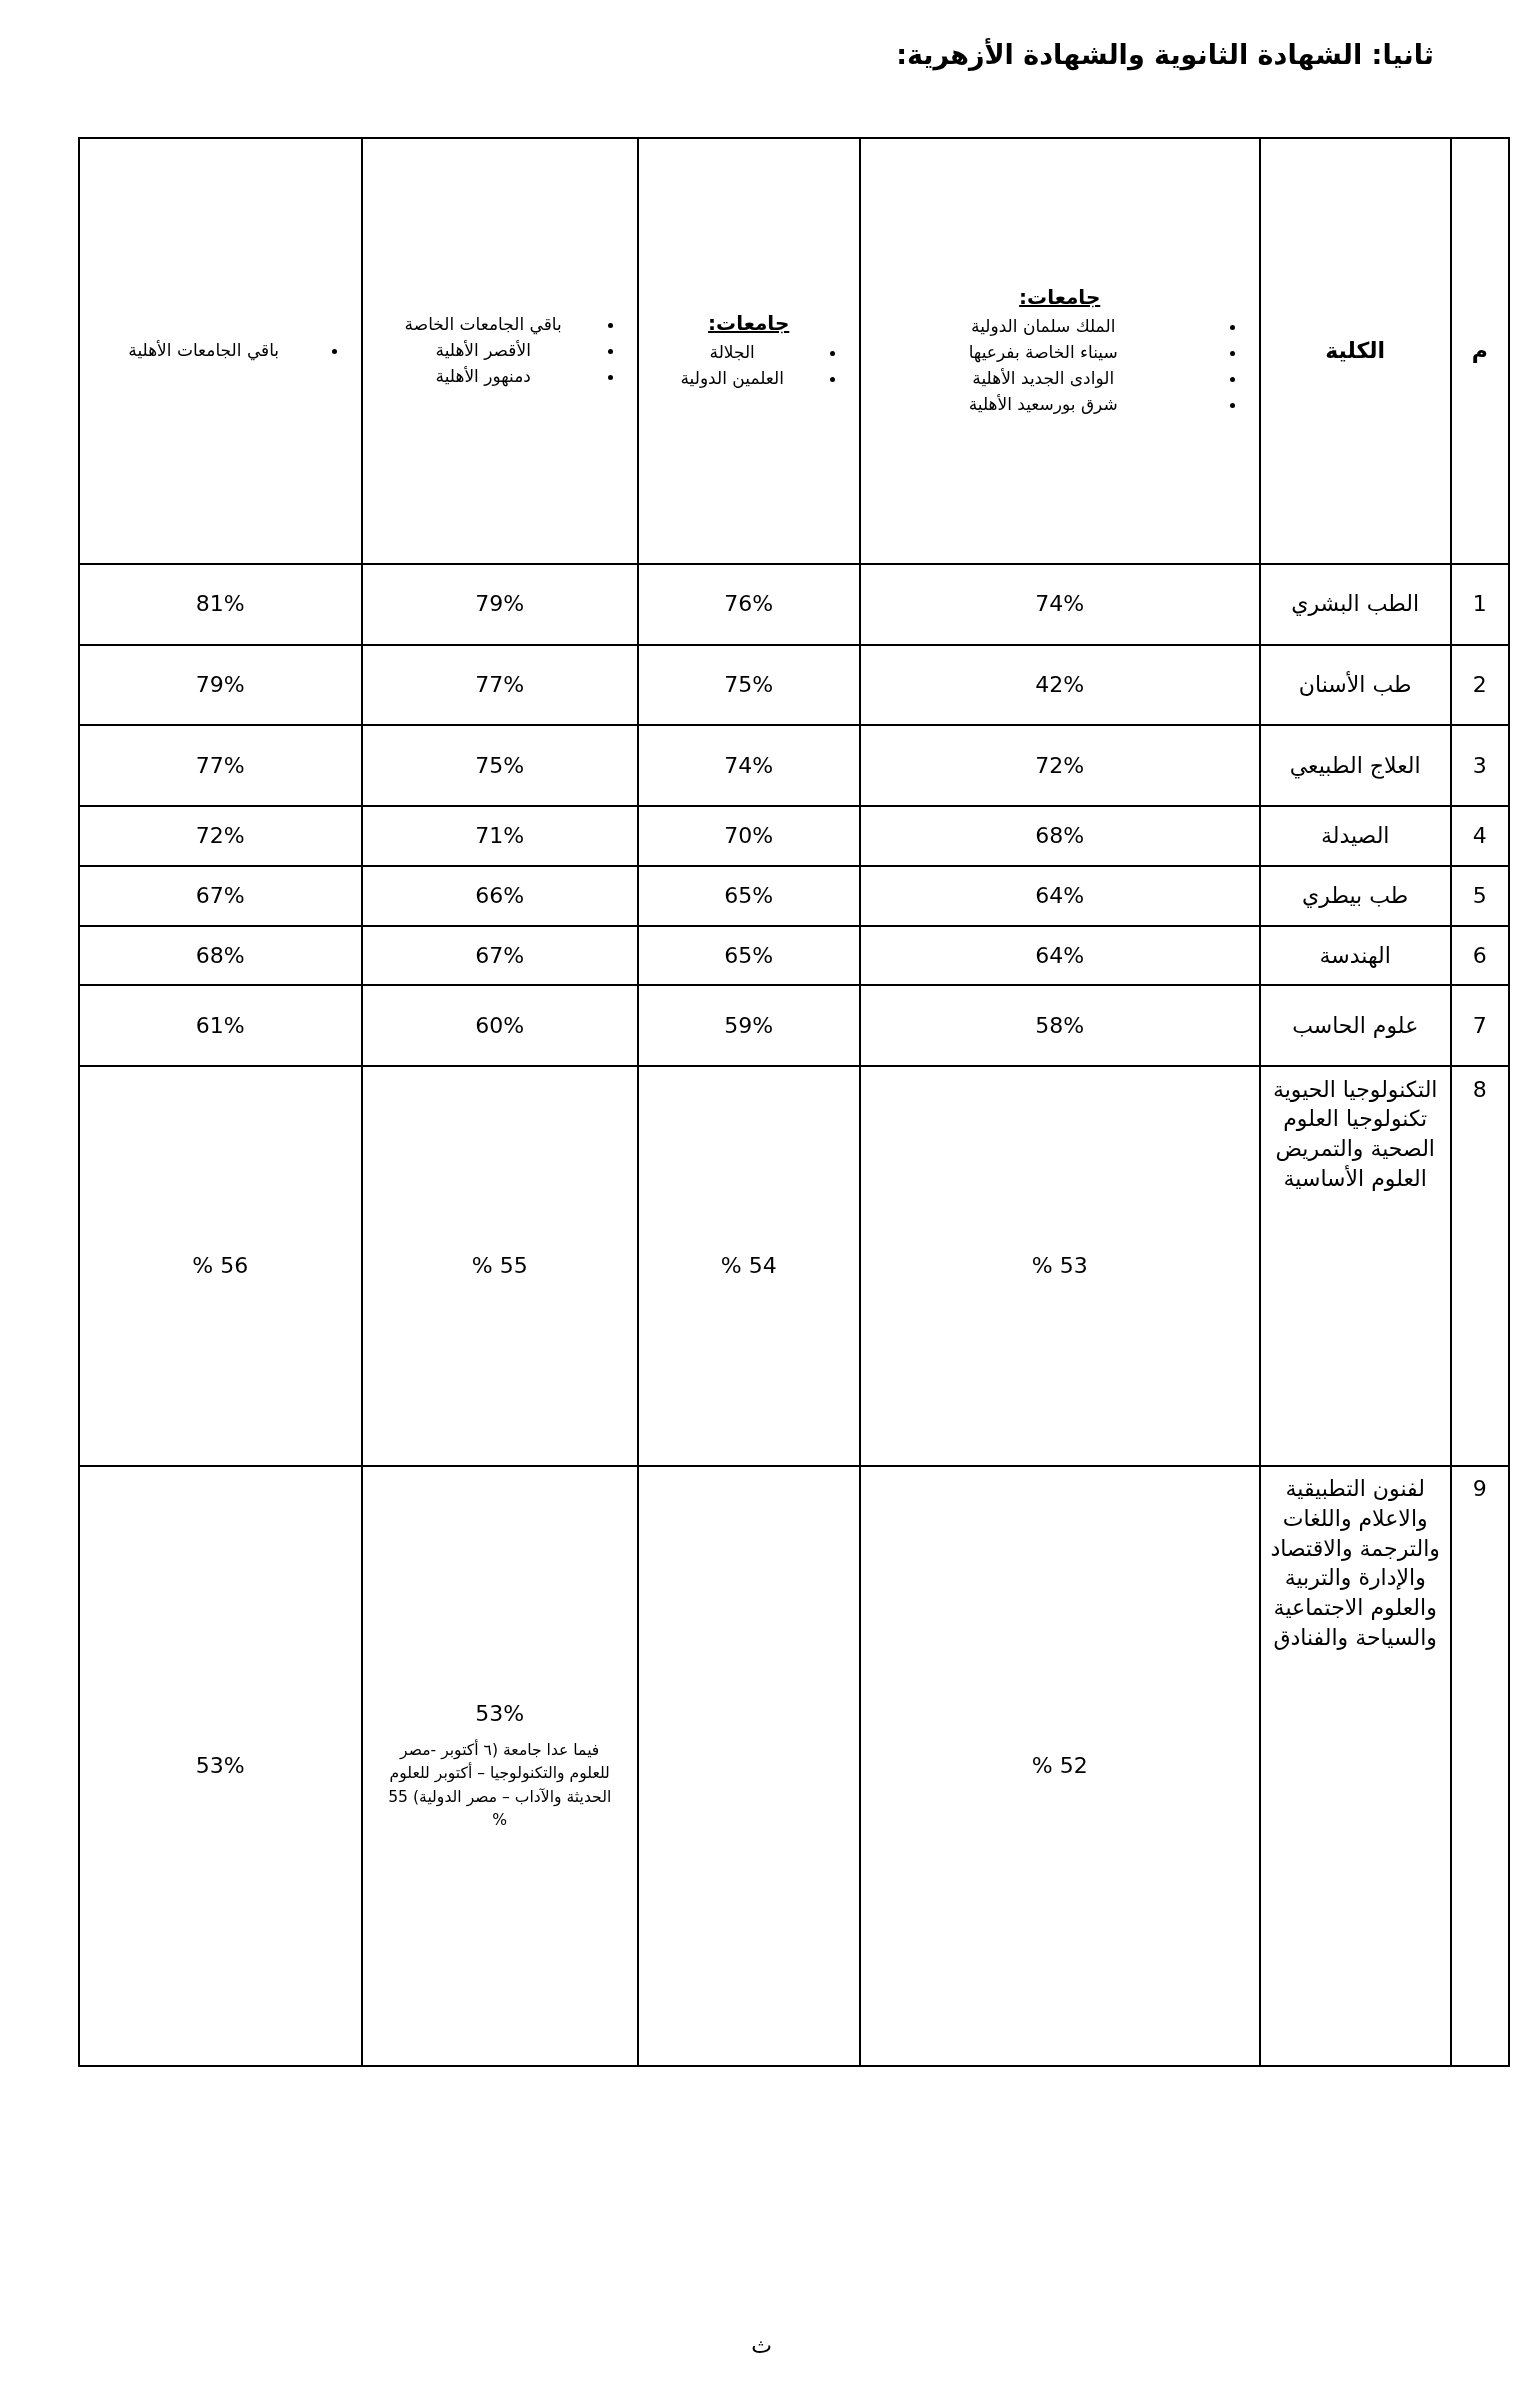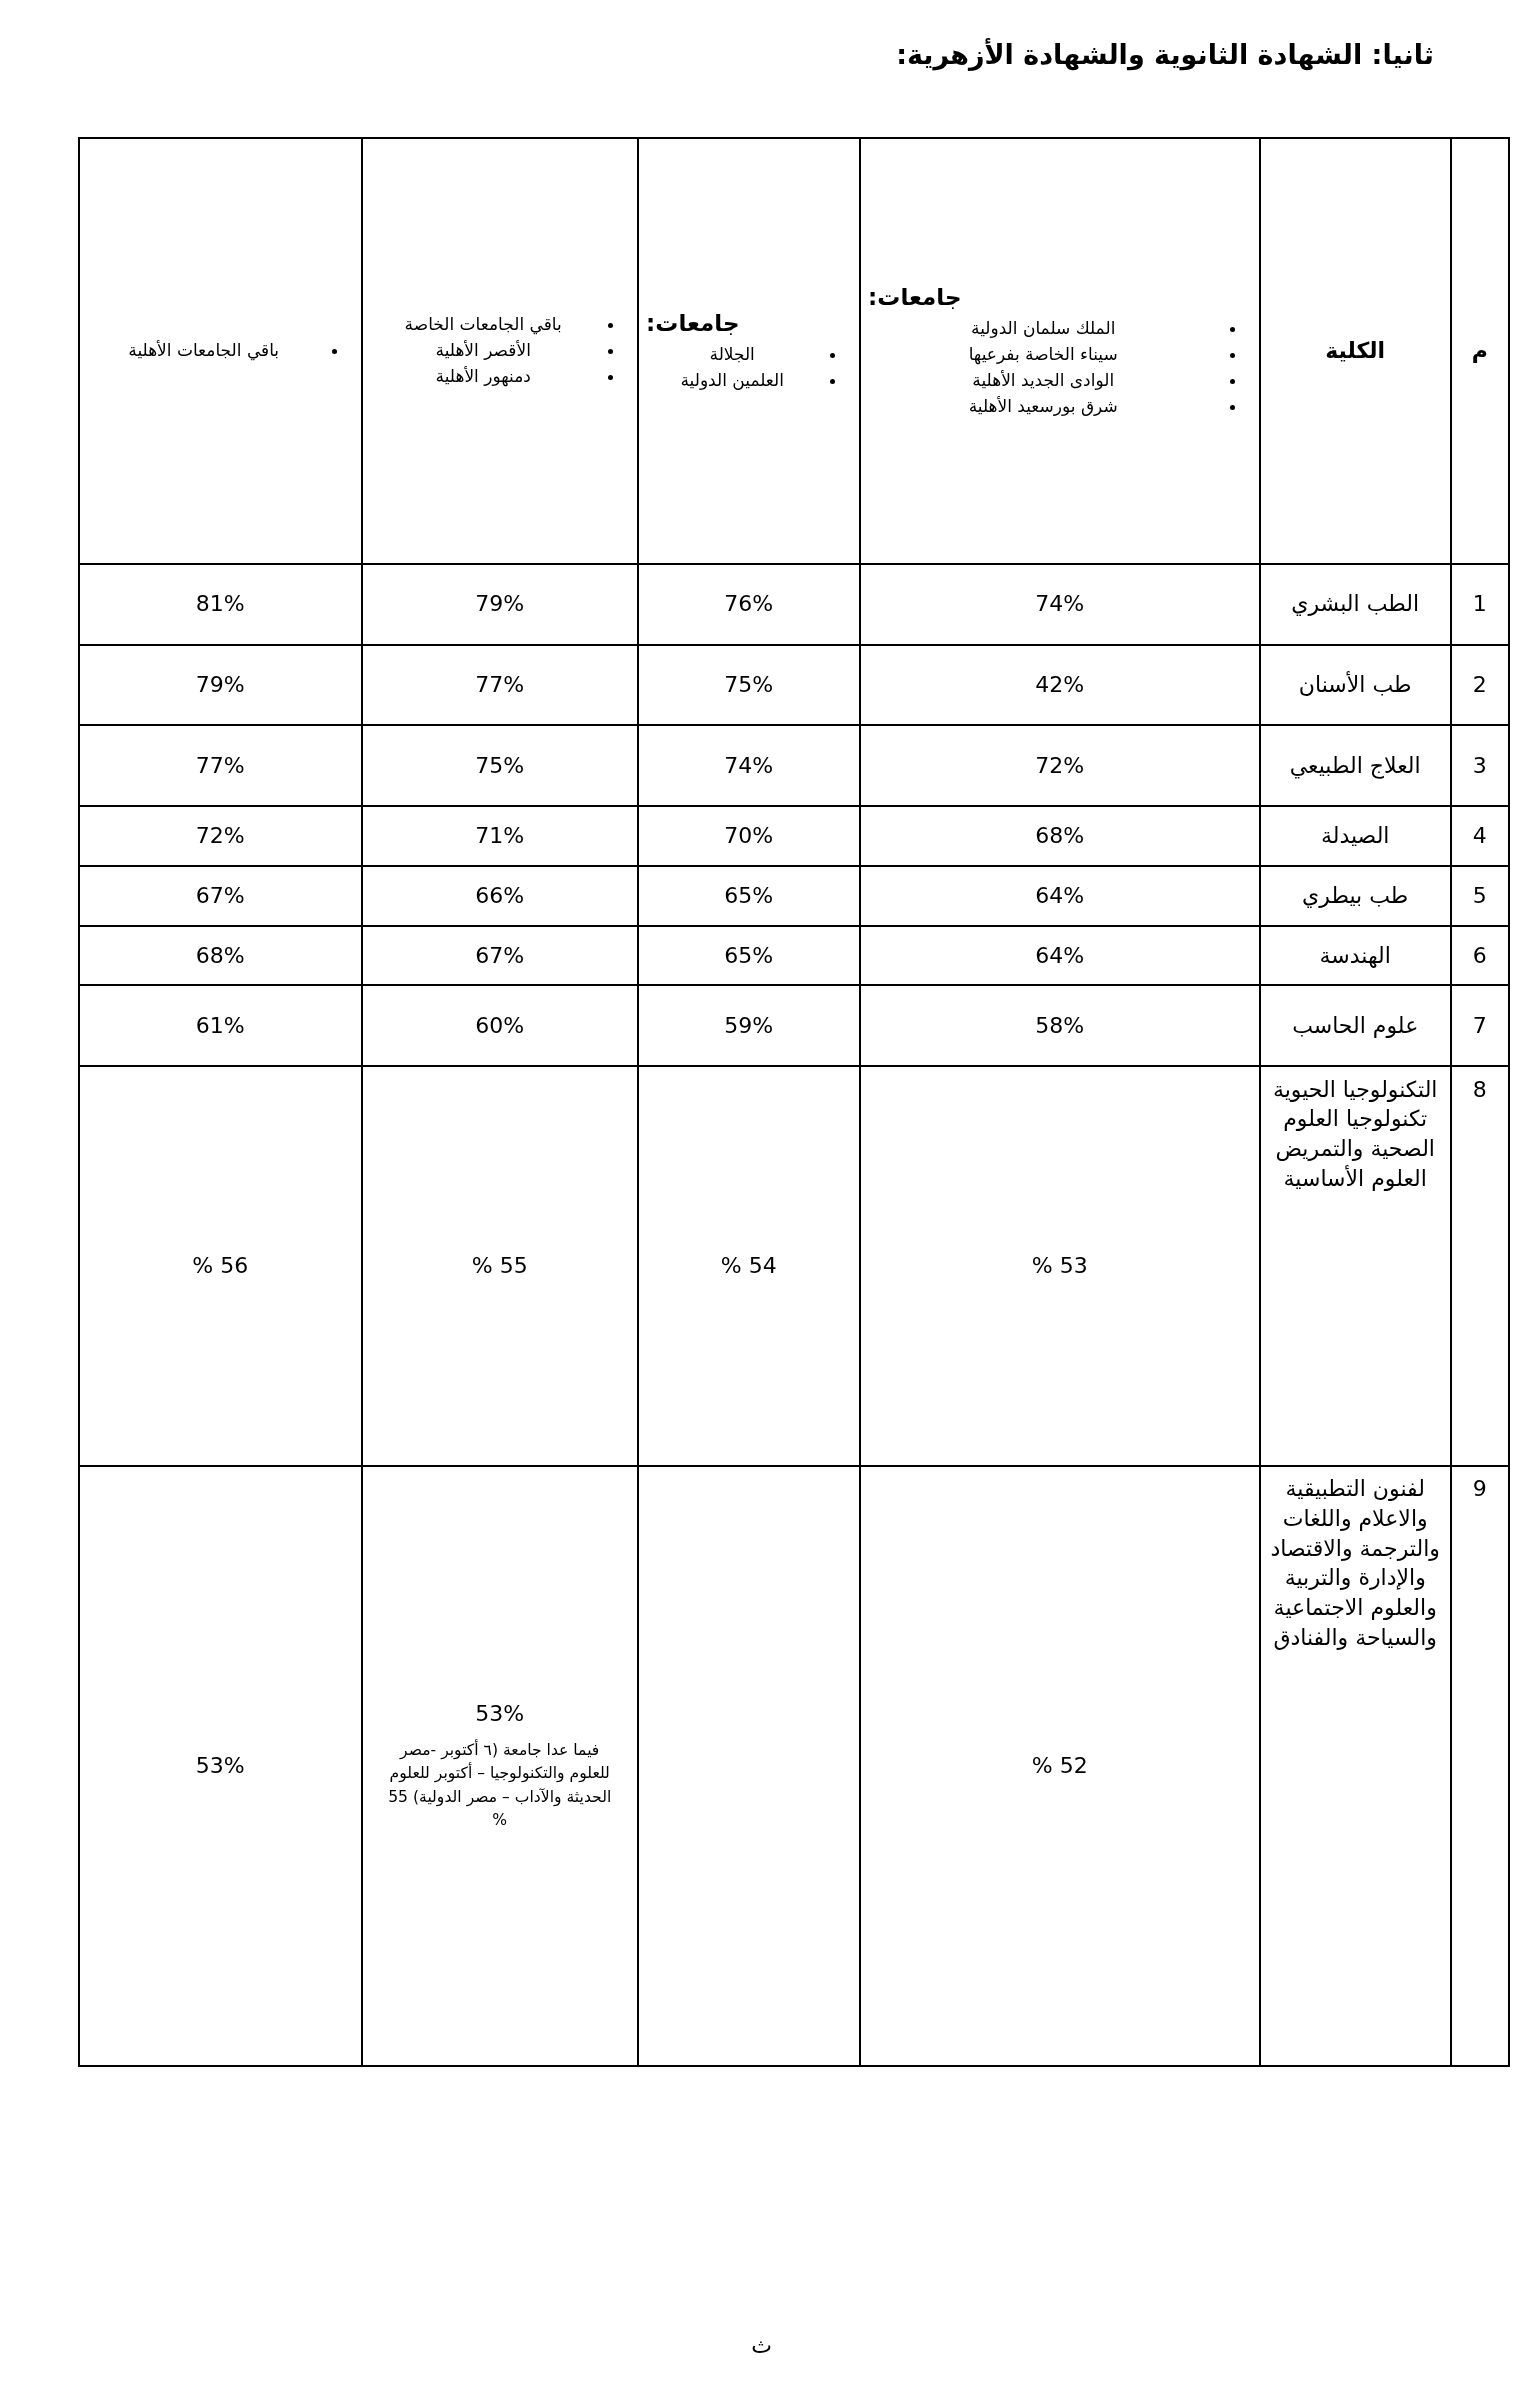--- a/index.html
+++ b/index.html
@@ -54,24 +54,25 @@
   col.c-g2 { width: 222px; }
   col.c-g3 { width: 276px; }
   col.c-g4 { width: 283px; }
 
   thead td {
     font-weight: bold;
     vertical-align: middle;
     height: 415px;
   }
   .head-under {
-    font-weight: bold;
-    font-size: 23px;
+    text-decoration: underline;
+    font-weight: bold;
+    font-size: 20px;
     display: block;
-    text-align: left;
+    text-align: center;
     margin-bottom: 3px;
   }
   ul.bullets {
     list-style: disc;
     margin: 0;
     padding: 0 33px 0 0;
     text-align: center;
     font-weight: normal;
     font-size: 17px;
     line-height: 1.45;

